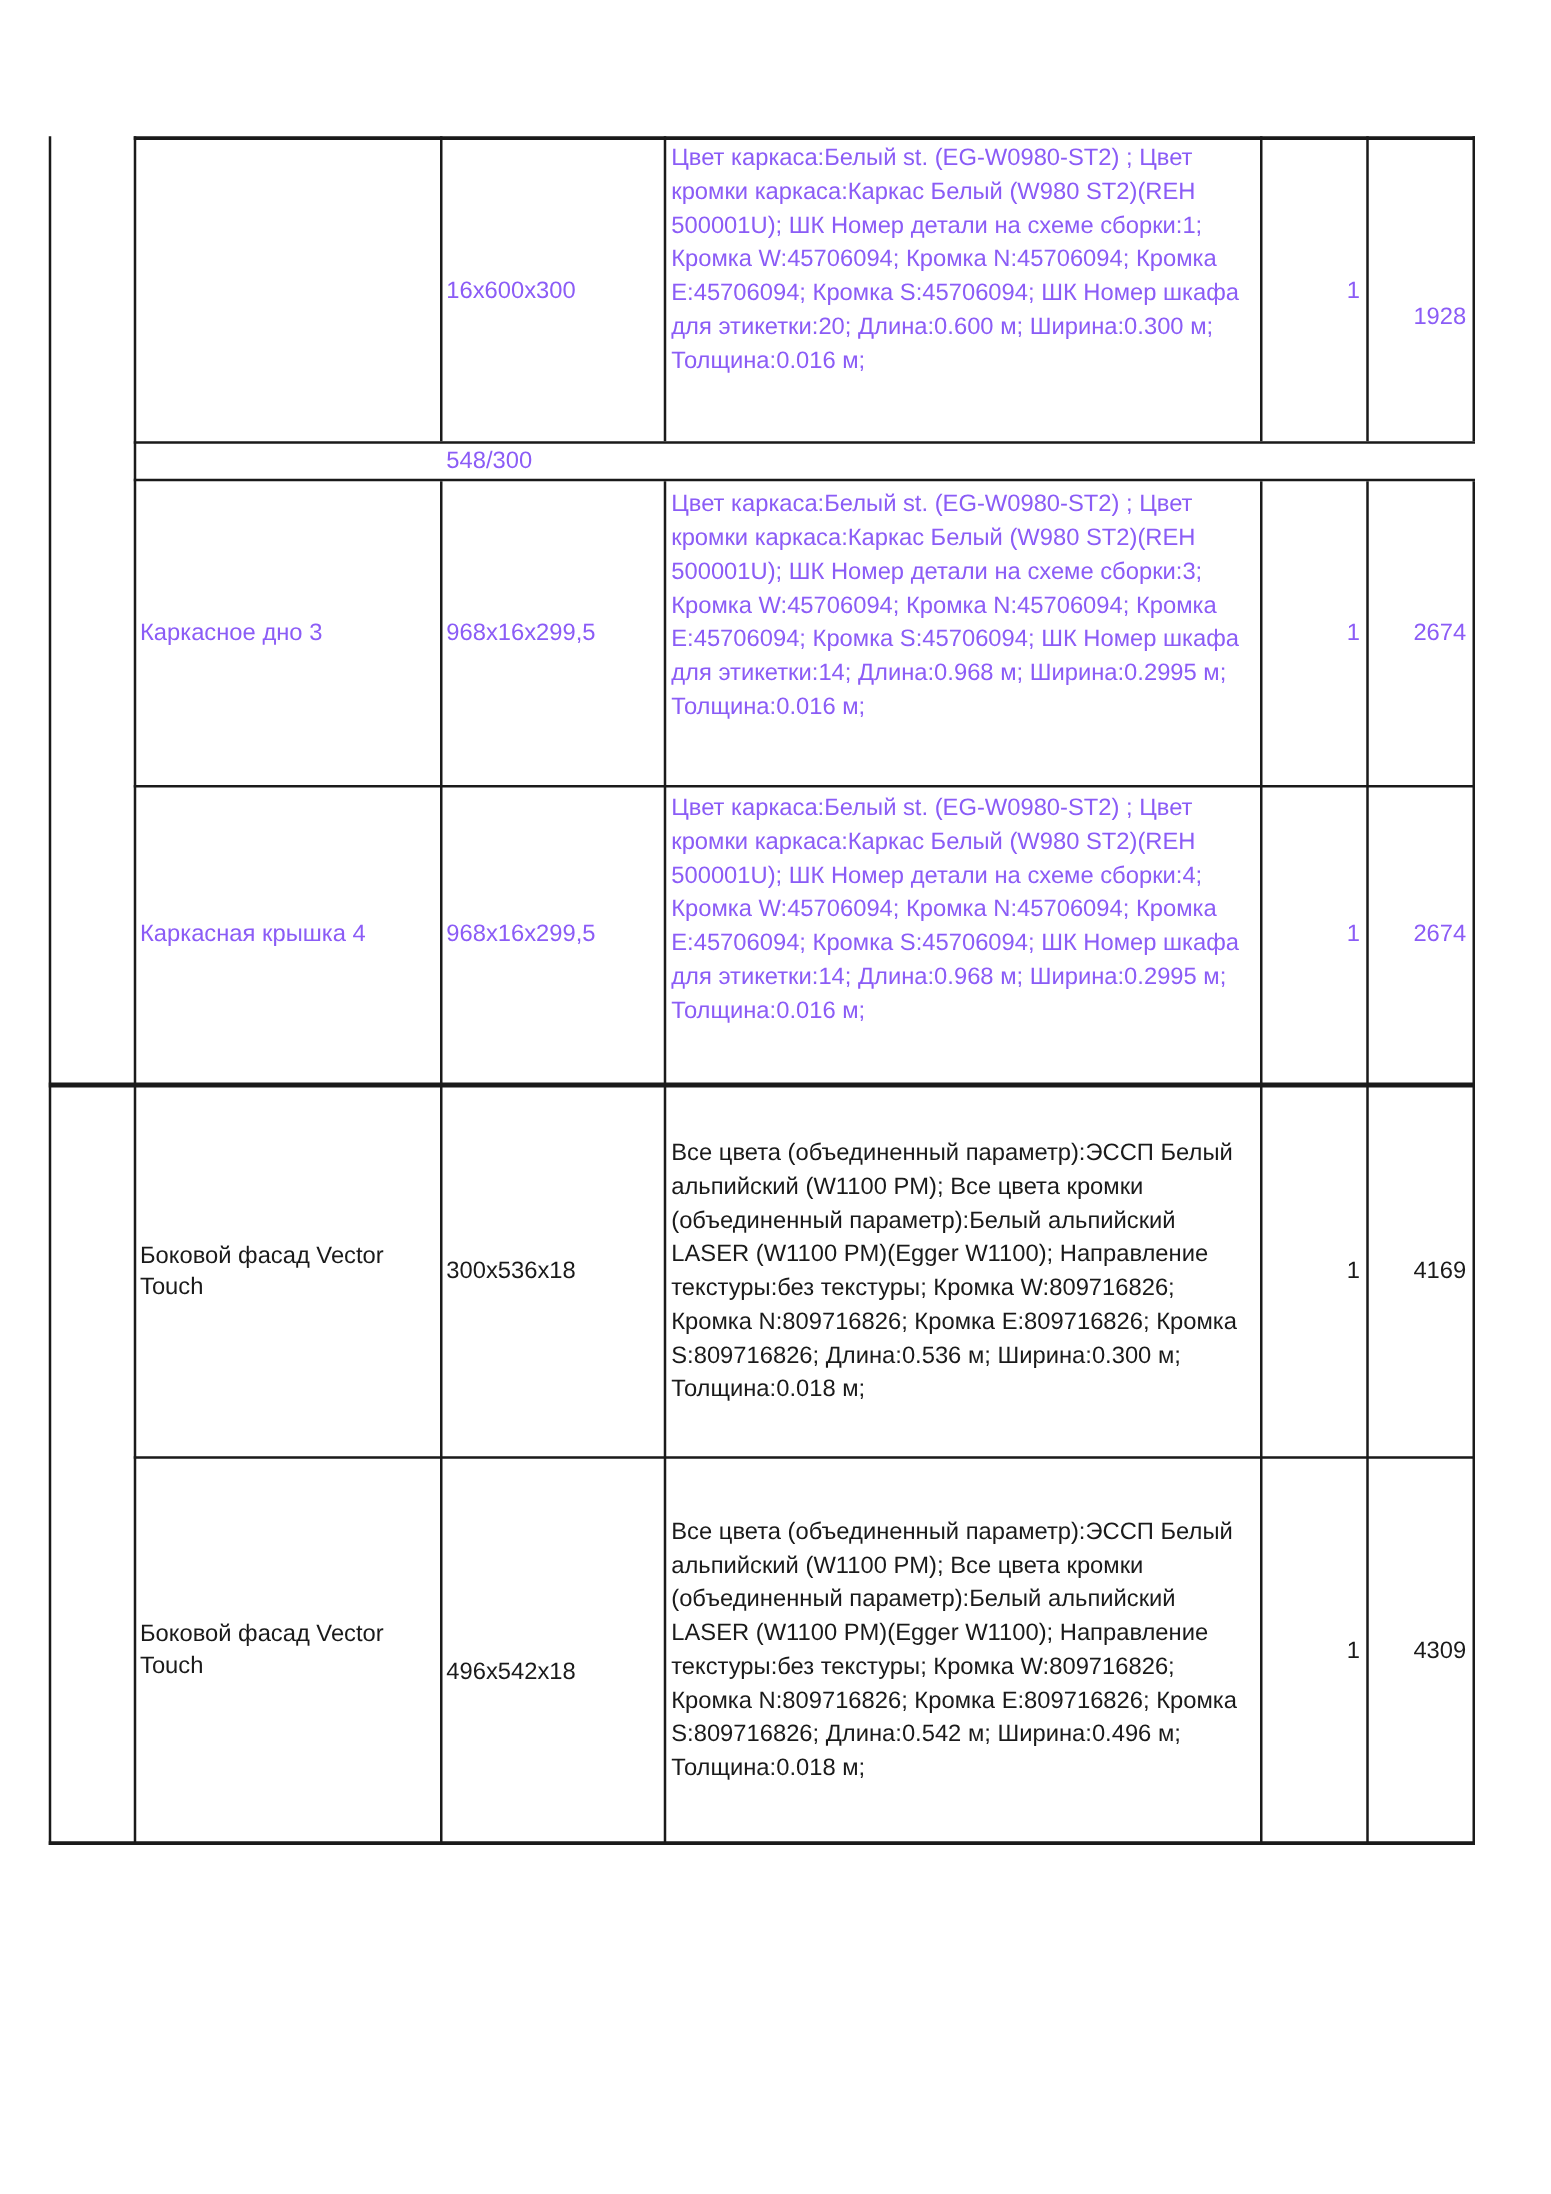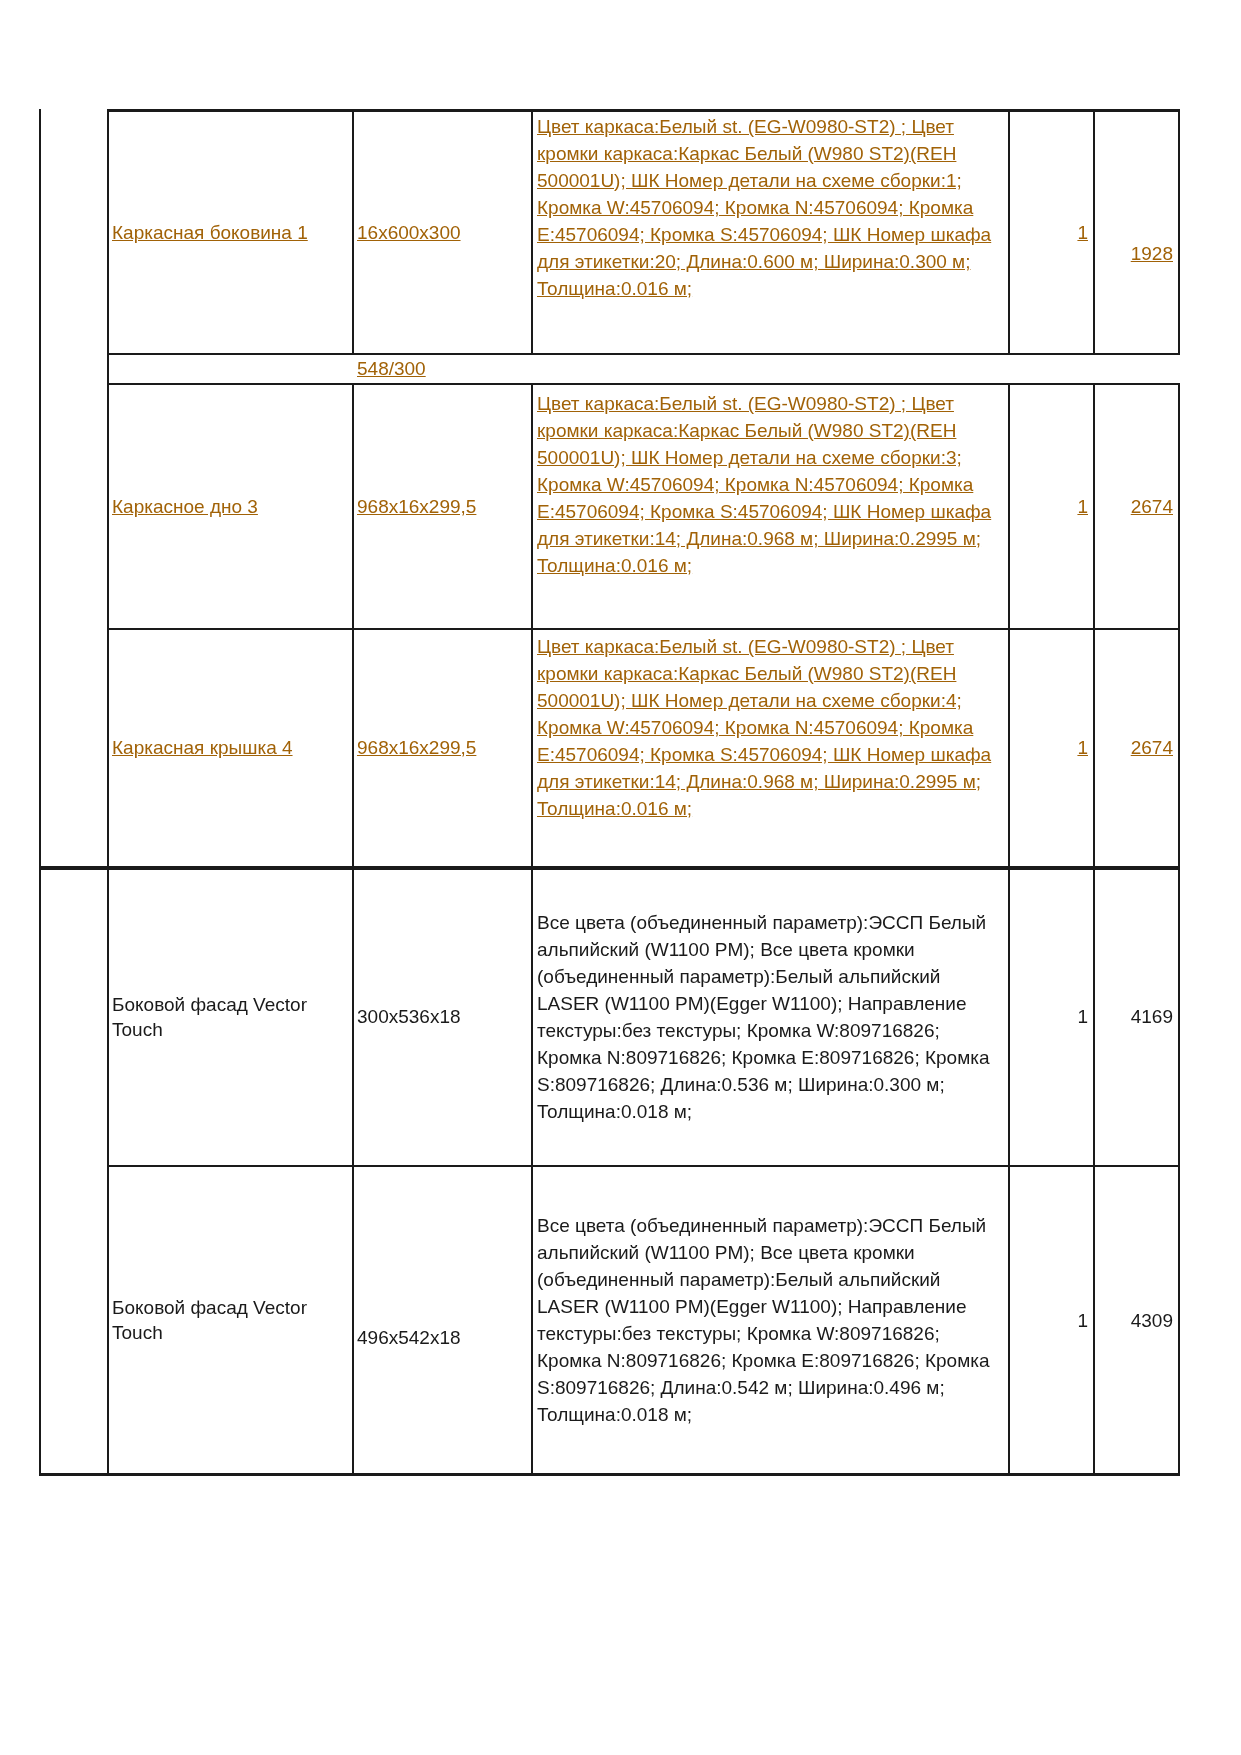--- a/index.html
+++ b/index.html
@@ -22,21 +22,21 @@
   }
   .cell.right { justify-content: flex-end; text-align: right; }
   .desc {
     position: absolute;
     font-size: 19px;
     line-height: 27px;
     text-align: left;
   }
   .desc-mid { display: flex; align-items: center; justify-content: center; }
   .desc-mid .inner { width: 100%; }
-  .blue { color: #a16207; text-decoration: underline; }
+  .blue { color: #8b5cf6; }
   .black { color: #1a1a1a; }
   .merged-label {
     position: absolute;
     font-size: 19px;
     line-height: 28px;
   }
 </style>
 </head>
 <body>
 
@@ -58,21 +58,20 @@
   <div class="vline" style="left:1178px;top:385px;width:2px;height:1091px;"></div>
 
   <div class="hline" style="left:107px;top:109px;width:1073px;height:3px;"></div>
   <div class="hline" style="left:107px;top:353px;width:1073px;height:2px;"></div>
   <div class="hline" style="left:107px;top:383px;width:1073px;height:2px;"></div>
   <div class="hline" style="left:107px;top:628px;width:1073px;height:2px;"></div>
   <div class="hline" style="left:39px;top:866px;width:1141px;height:4px;"></div>
   <div class="hline" style="left:107px;top:1165px;width:1073px;height:2px;"></div>
   <div class="hline" style="left:39px;top:1473px;width:1141px;height:3px;"></div>
 
-  <div class="cell blue" style="left:112px;top:112px;width:236px;height:241px;">Каркасная боковина 1</div>
   <div class="cell blue" style="left:357px;top:112px;width:168px;height:241px;">16x600x300</div>
   <div class="desc blue" style="left:537px;top:113px;width:468px;">Цвет каркаса:Белый st. (EG-W0980-ST2) ; Цвет кромки каркаса:Каркас Белый (W980 ST2)(REH 500001U); ШК Номер детали на схеме сборки:1; Кромка W:45706094; Кромка N:45706094; Кромка E:45706094; Кромка S:45706094; ШК Номер шкафа для этикетки:20; Длина:0.600 м; Ширина:0.300 м; Толщина:0.016 м;</div>
   <div class="cell blue right" style="left:1012px;top:112px;width:76px;height:241px;">1</div>
   <div class="cell blue right" style="left:1097px;top:112px;width:76px;height:283px;">1928</div>
 
   <div class="merged-label blue" style="left:357px;top:355px;">548/300</div>
 
   <div class="cell blue" style="left:112px;top:387px;width:236px;height:239px;">Каркасное дно 3</div>
   <div class="cell blue" style="left:357px;top:387px;width:168px;height:239px;">968x16x299,5</div>
   <div class="desc blue" style="left:537px;top:390px;width:468px;">Цвет каркаса:Белый st. (EG-W0980-ST2) ; Цвет кромки каркаса:Каркас Белый (W980 ST2)(REH 500001U); ШК Номер детали на схеме сборки:3; Кромка W:45706094; Кромка N:45706094; Кромка E:45706094; Кромка S:45706094; ШК Номер шкафа для этикетки:14; Длина:0.968 м; Ширина:0.2995 м; Толщина:0.016 м;</div>

